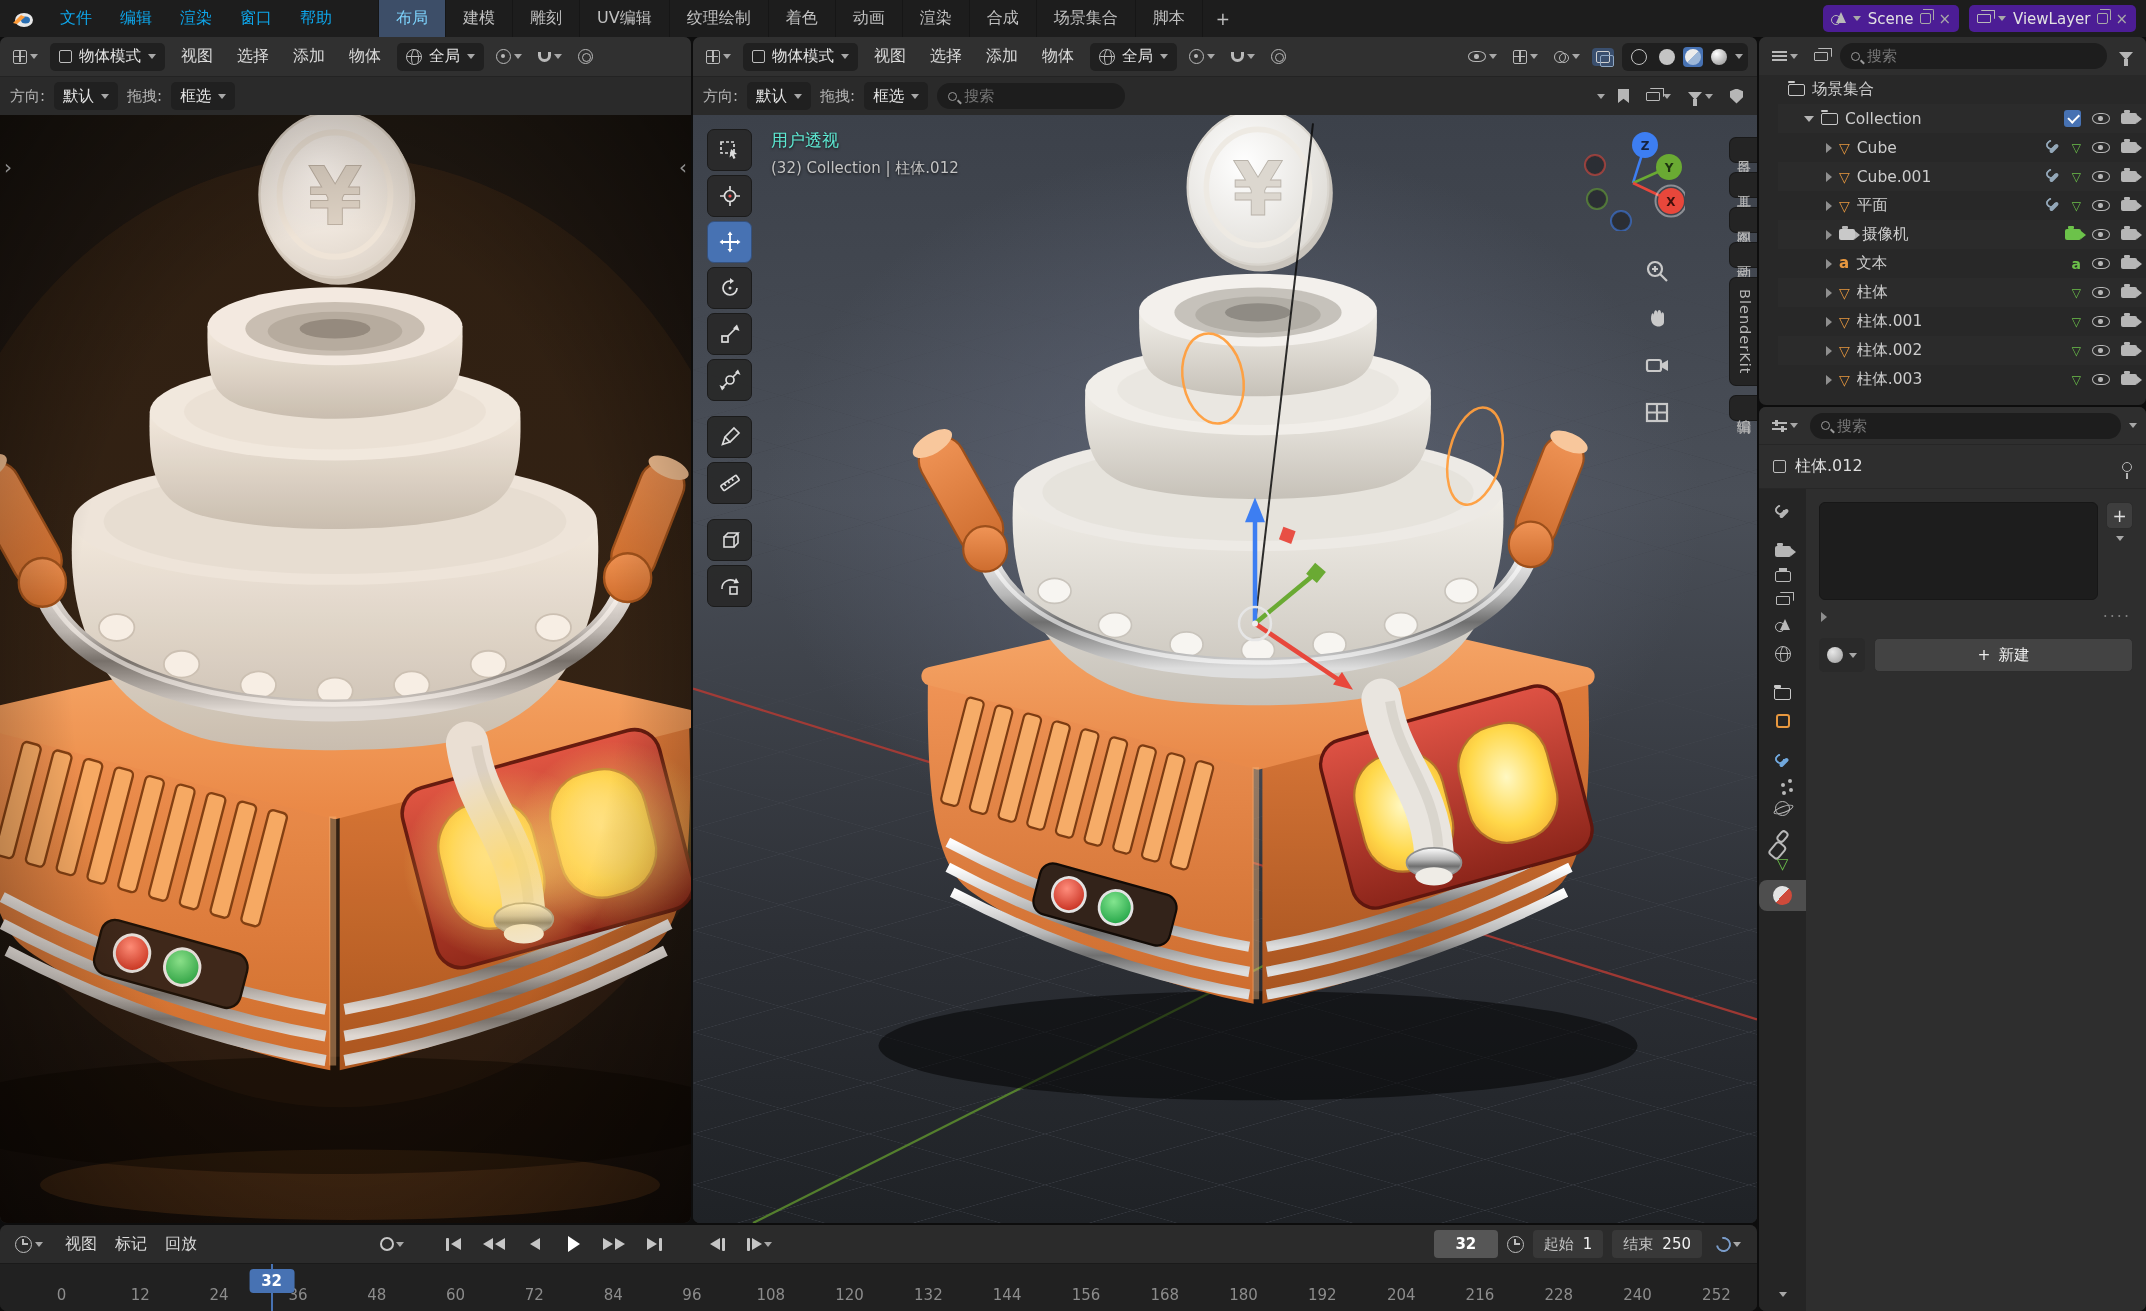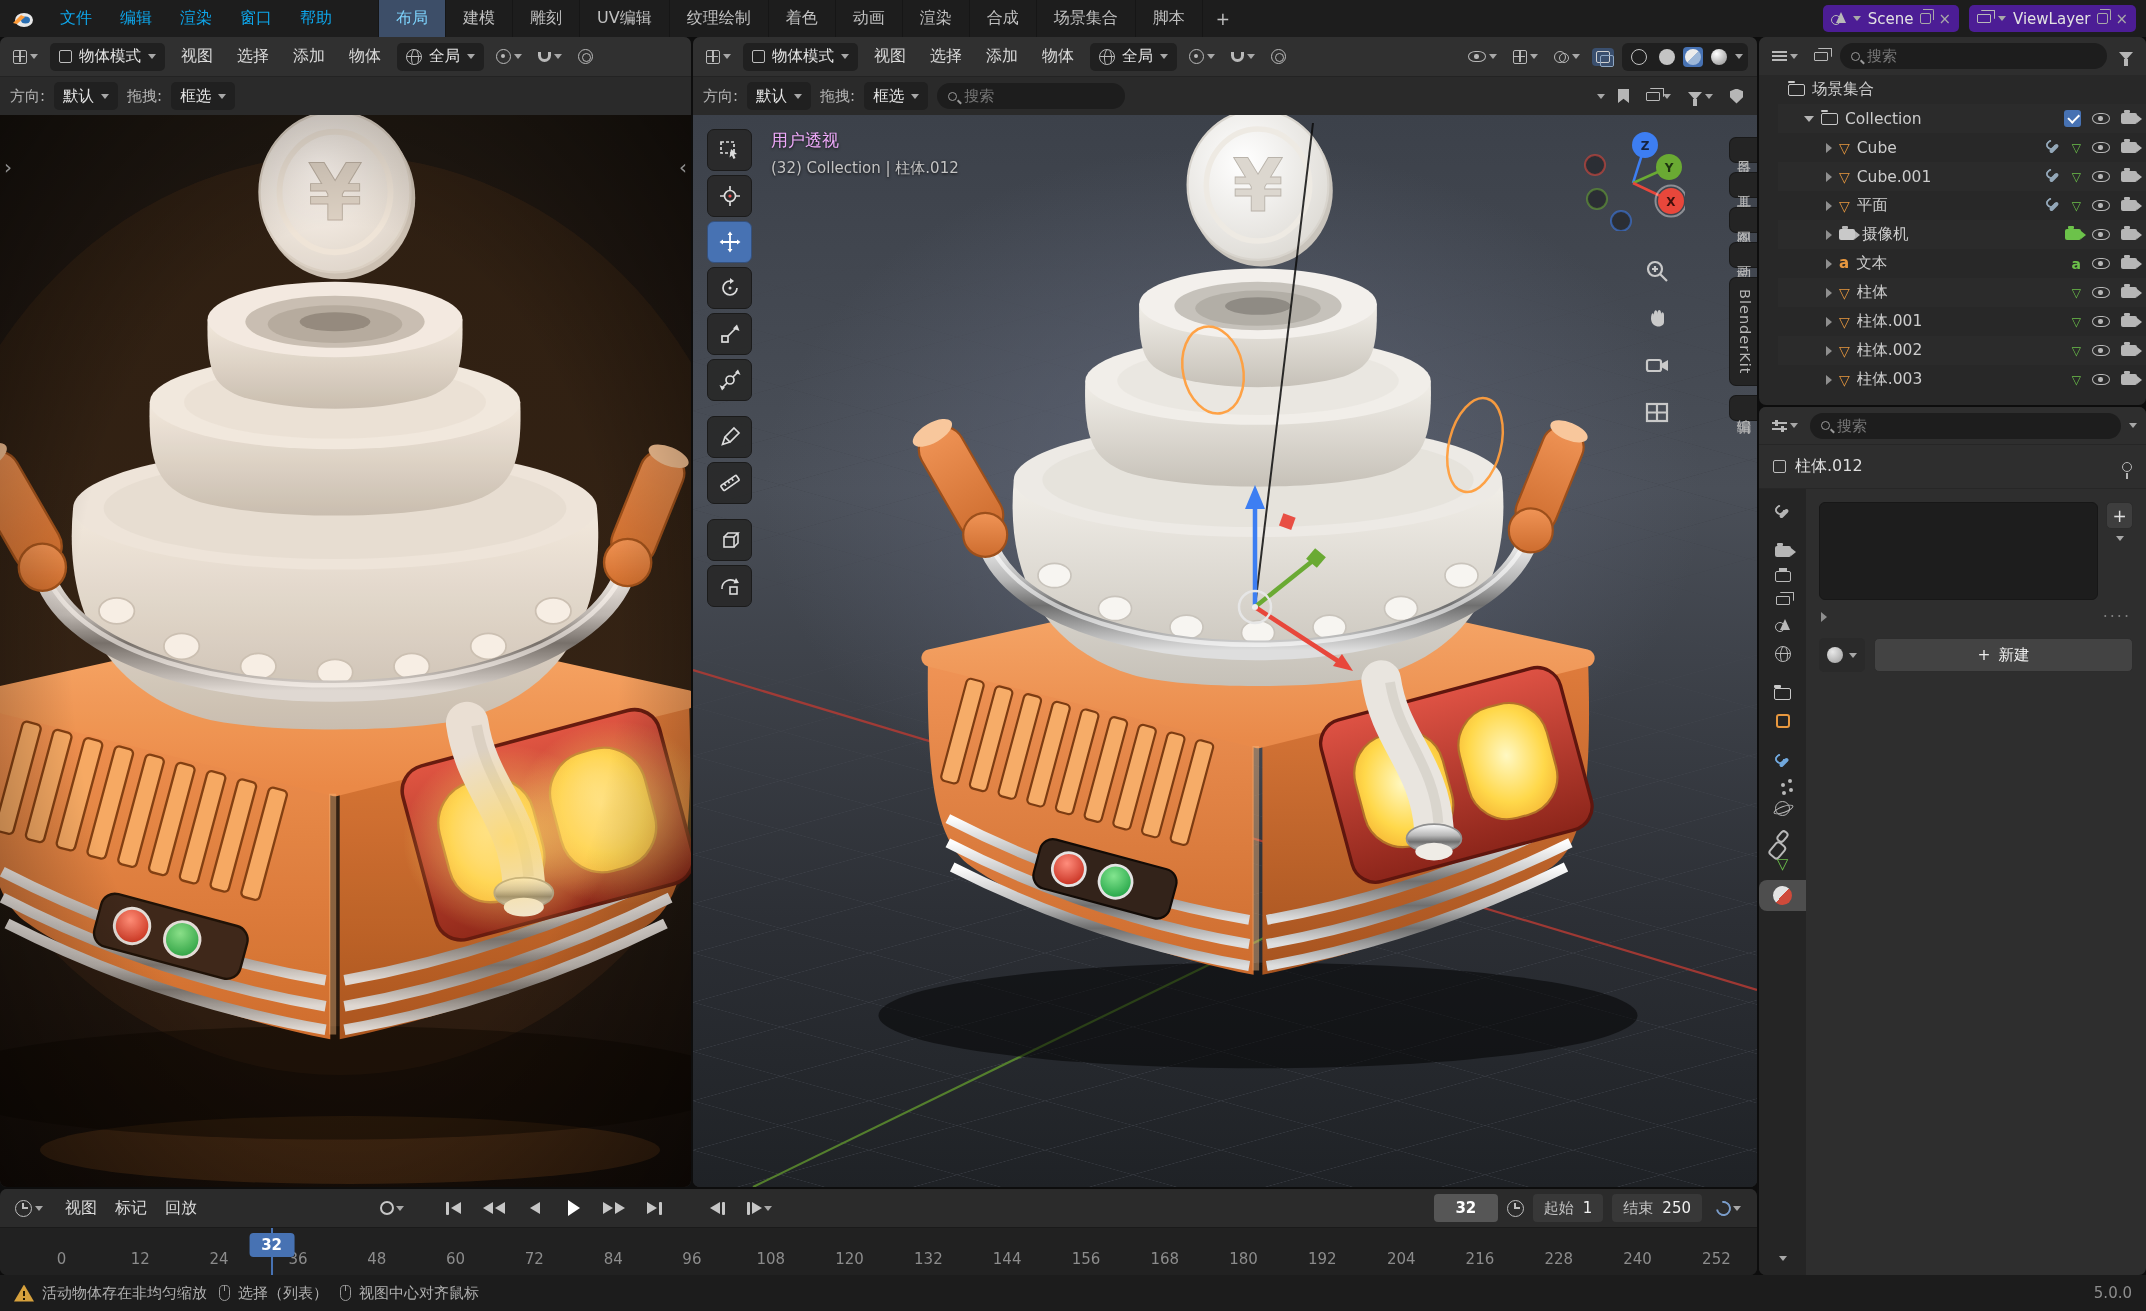--- a/index.html
+++ b/index.html
@@ -125,21 +125,21 @@
   .vp-canvas > svg.scene { position:absolute; inset:0; width:100%; height:100%; display:block; }
   .corner-arrow { position:absolute; top:42px; color:#8f8f8f; font-size:20px; line-height:1; }
   .ca-l { left:4px; } .ca-r { right:4px; }
 
   .vp-tools { position:absolute; left:14px; top:14px; display:flex; flex-direction:column; gap:4px; }
   .tool { width:45px; height:42px; background:rgba(40,40,40,0.92); border:1px solid #1b1b1b; border-radius:7px; display:flex; align-items:center; justify-content:center; }
   .tool.active { background:#4772b3; border-color:#35517d; }
   .tool.gap { margin-top:11px; }
 
   .vp-overlay { position:absolute; left:78px; top:14px; text-shadow:0 1px 3px rgba(0,0,0,0.8); pointer-events:none; }
-  .vp-overlay .l1 { font-size:17px; color:#f0abfc; }
+  .vp-overlay .l1 { font-size:17px; color:#5eead4; }
   .vp-overlay .l2 { font-size:15px; color:#c4c4c4; margin-top:7px; }
 
   .nav-gizmo { position:absolute; right:72px; top:12px; width:104px; height:104px; }
   .nav-icons { position:absolute; right:84px; top:140px; display:flex; flex-direction:column; gap:15px; }
   .nav-icons .nico { width:32px; height:32px; display:flex; align-items:center; justify-content:center; border-radius:50%; }
 
   .side-tabs { position:absolute; right:0; top:22px; display:flex; flex-direction:column; gap:9px; }
   .stab { writing-mode:vertical-rl; background:#242424; color:#b5b5b5; font-size:14.5px; padding:11px 4px; border:1px solid #191919; border-right:none; border-radius:7px 0 0 7px; letter-spacing:1px; }
 
   
@@ -1040,28 +1040,13 @@
                   <span>+</span>
                   <span>新建</span>
                 </span>
             </div>
           </div>
         </div>
       </div>
     </aside>
   </div>
 
-  <footer class="statusbar">
-    <span class="sb-group">
-      <span class="i-warn"></span>
-      <span>活动物体存在非均匀缩放</span>
-    </span>
-    <span class="sb-group">
-      <span class="i-mouse"></span>
-      <span>选择（列表）</span>
-    </span>
-    <span class="sb-group">
-      <span class="i-mouse"></span>
-      <span>视图中心对齐鼠标</span>
-    </span>
-    <span class="sb-version">5.0.0</span>
-  </footer>
 </div>
 
 </body></html>

